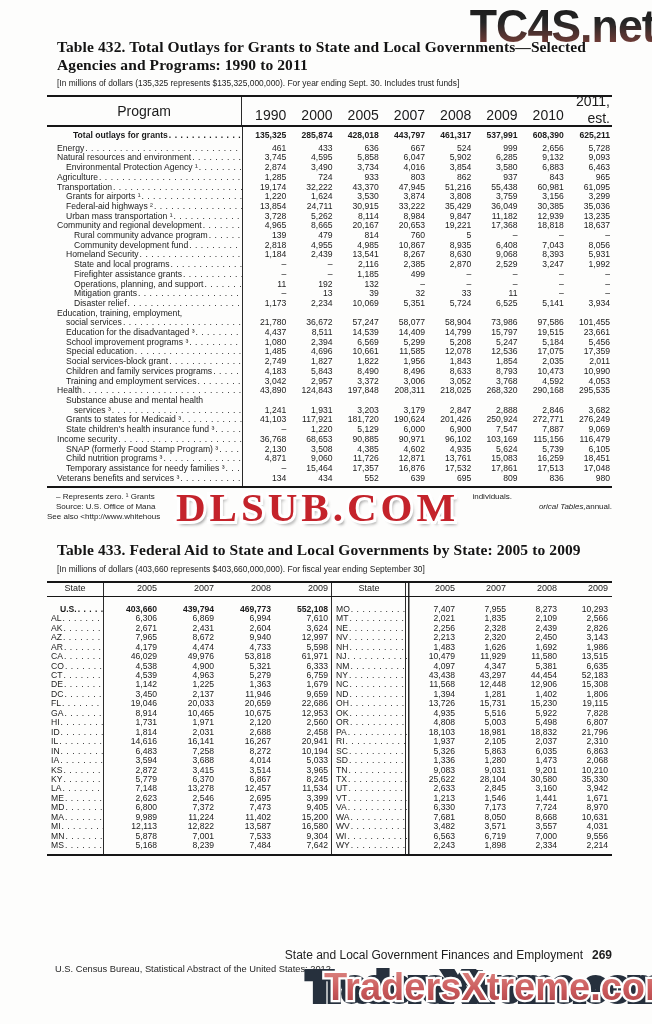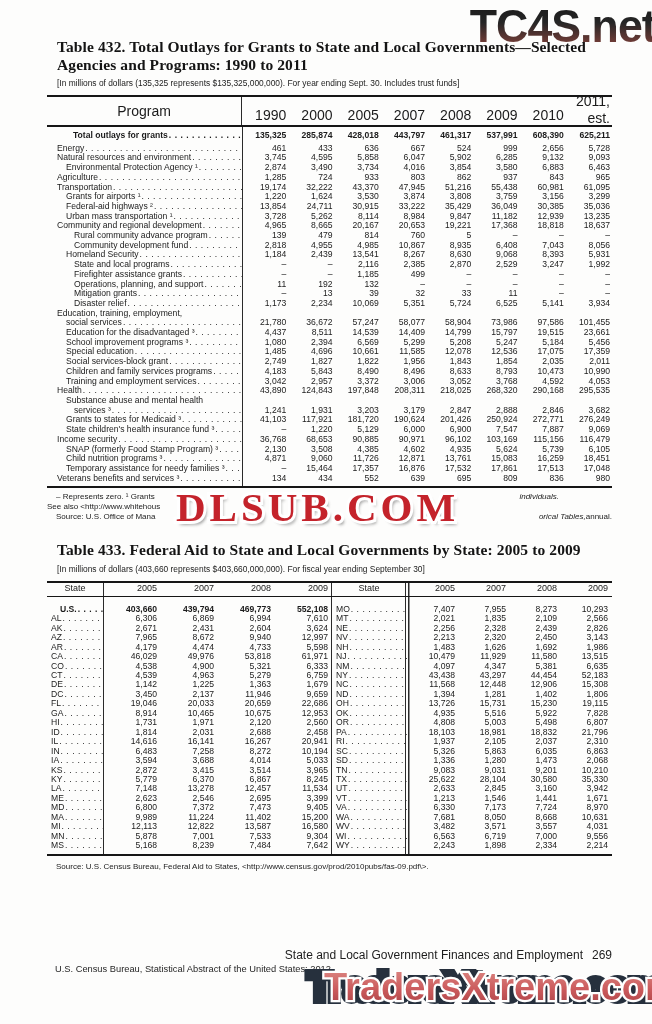--- a/index.html
+++ b/index.html
@@ -43,21 +43,21 @@
   .dots::before { content:" . . . . . . . . . . . . . . . . . . . . . . . . . . . . . . . . . . . . . . . . . . . . ."; letter-spacing:.5px; }
   .vals432 { display:flex; align-items:flex-end; }
   .v432 { width:46.25px; text-align:right; padding-right:2px; white-space:nowrap; }
 
   
   .fnotes { margin-top:4px; font-size:8px; line-height:10px; color:#222; }
   .fline { display:flex; white-space:nowrap; }
   .fline .gap { flex:1; }
   .find { padding-left:9px; }
   .ital { font-style:italic; }
-  .fline1 .fr { margin-right:53px;font-style:italic; }
+  .fline1 .fr { margin-right:100px; }
 
   
   .t433wrap { margin-top:19px; }
   .grid433 {
     background:
       linear-gradient(#2a2a2a,#2a2a2a) 56px 0/1px 100% no-repeat,
       linear-gradient(#2a2a2a,#2a2a2a) 284px 0/1px 100% no-repeat,
       linear-gradient(#2a2a2a,#2a2a2a) 358px 0/1px 100% no-repeat,
       linear-gradient(#2a2a2a,#2a2a2a) 361px 0/1.5px 100% no-repeat;
   }
@@ -72,21 +72,21 @@
   .halfL.rbold { font-weight:bold; }
   .lblL { width:56px; display:flex; padding-left:4px; }
   .lblR { width:76px; display:flex; padding-left:5px; }
   .rbold .lblL { padding-left:13px; }
   .v433L { width:57px; text-align:right; padding-right:3px; white-space:nowrap; }
   .v433R { width:51px; text-align:right; padding-right:3px; white-space:nowrap; }
   .src433 { margin-top:6px; font-size:8px; line-height:10px; padding-left:9px; color:#222; }
 
   
   .running { position:absolute; top:948px; right:40px; font-size:12px; color:#1d1d1d; white-space:nowrap; }
-  .running .pgnum { margin-left:9px; }
+  .running .pgnum { margin-left:9px;font-weight:bold; }
   .credit { position:absolute; top:964px; left:55px; font-size:9.3px; color:#262626; white-space:nowrap; }
 
   
   .wm { position:absolute; white-space:nowrap; pointer-events:none; }
   #wm-top {
     top:-2px; right:-4px; font-size:47px; font-weight:bold; letter-spacing:-1px;
     transform:scaleX(.95); transform-origin:right top;
     background:linear-gradient(180deg,#161616 0%,#262626 45%,#6d3b36 80%,#96544b 100%);
     -webkit-background-clip:text; background-clip:text; color:transparent;
   }
@@ -747,27 +747,27 @@
         </div>
       </div>
 
     <div class="fnotes">
       <div class="fline fline1">
         <span class="find">– Represents zero. ¹ Grants</span>
         <span class="gap"></span>
         <span class="fr">individuals.</span>
       </div>
       <div class="fline">
-        <span>See also &lt;http://www.whitehous</span>
-      </div>
-      <div class="fline">
         <span class="find">Source: U.S. Office of Mana</span>
         <span class="gap"></span>
         <span class="ital">orical Tables,</span>
         <span> annual.</span>
+      </div>
+      <div class="fline">
+        <span>See also &lt;http://www.whitehous</span>
       </div>
     </div>
 
     <div class="t433wrap">
       <div class="tbl-title">Table 433. Federal Aid to State and Local Governments by State: 2005 to 2009</div>
       <div class="bracket-note">[In millions of dollars (403,660 represents $403,660,000,000). For fiscal year ending September 30]</div>
 
       <div class="h433 grid433">
         <div class="hsL">State</div>
         <div class="hyL">2005</div>
@@ -1348,21 +1348,20 @@
                 <span class="dots"></span>
               </div>
               <div class="v433R">2,243</div>
               <div class="v433R">1,898</div>
               <div class="v433R">2,334</div>
               <div class="v433R">2,214</div>
             </div>
           </div>
         </div>
 
-      <div class="src433">Source: U.S. Census Bureau, Federal Aid to States, &lt;http://www.census.gov/prod/2010pubs/fas-09.pdf\&gt;.</div>
     </div>
   </div>
 
   <div class="running">
     <span>State and Local Government Finances and Employment</span><span class="pgnum">269</span>
   </div>
   <div class="credit">U.S. Census Bureau, Statistical Abstract of the United States: 2012</div>
 
   <div id="wm-top" class="wm">TC4S.net</div>
   <div id="wm-mid" class="wm">

